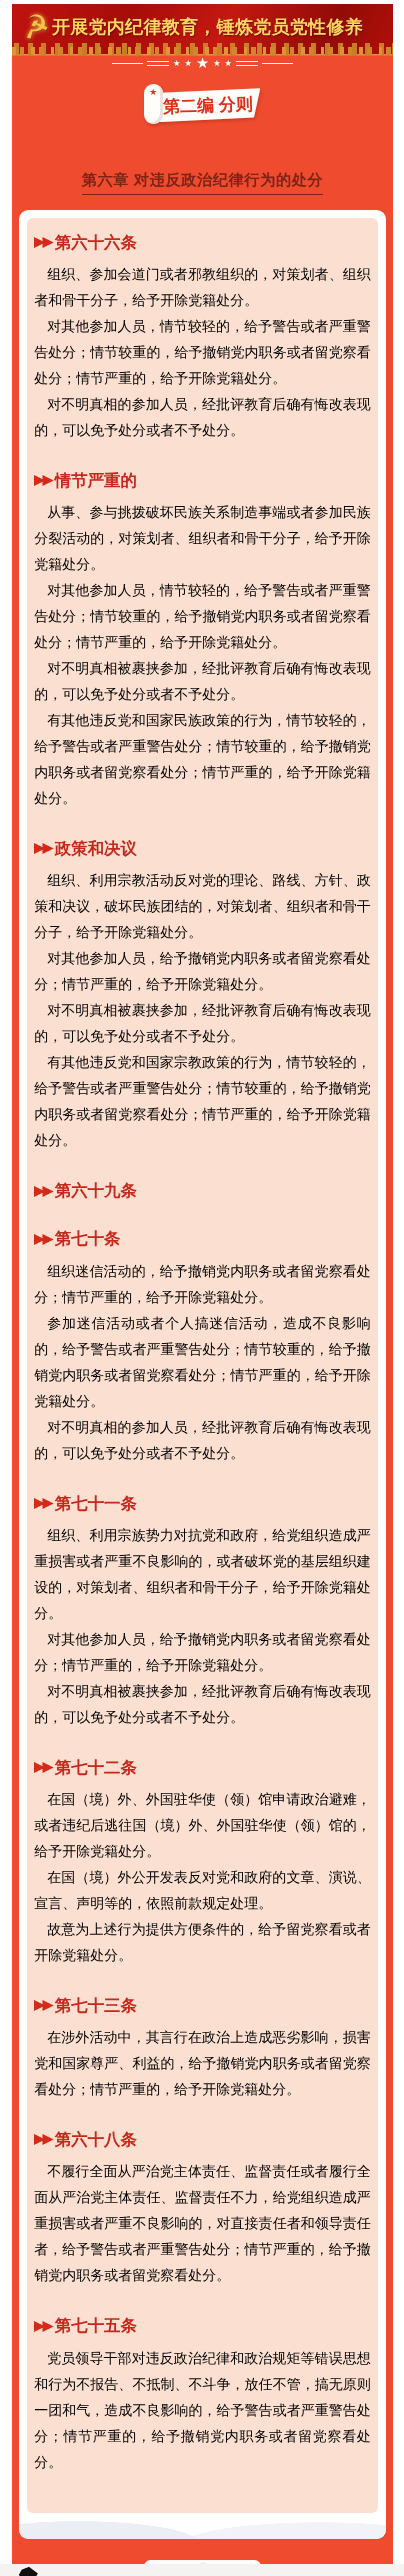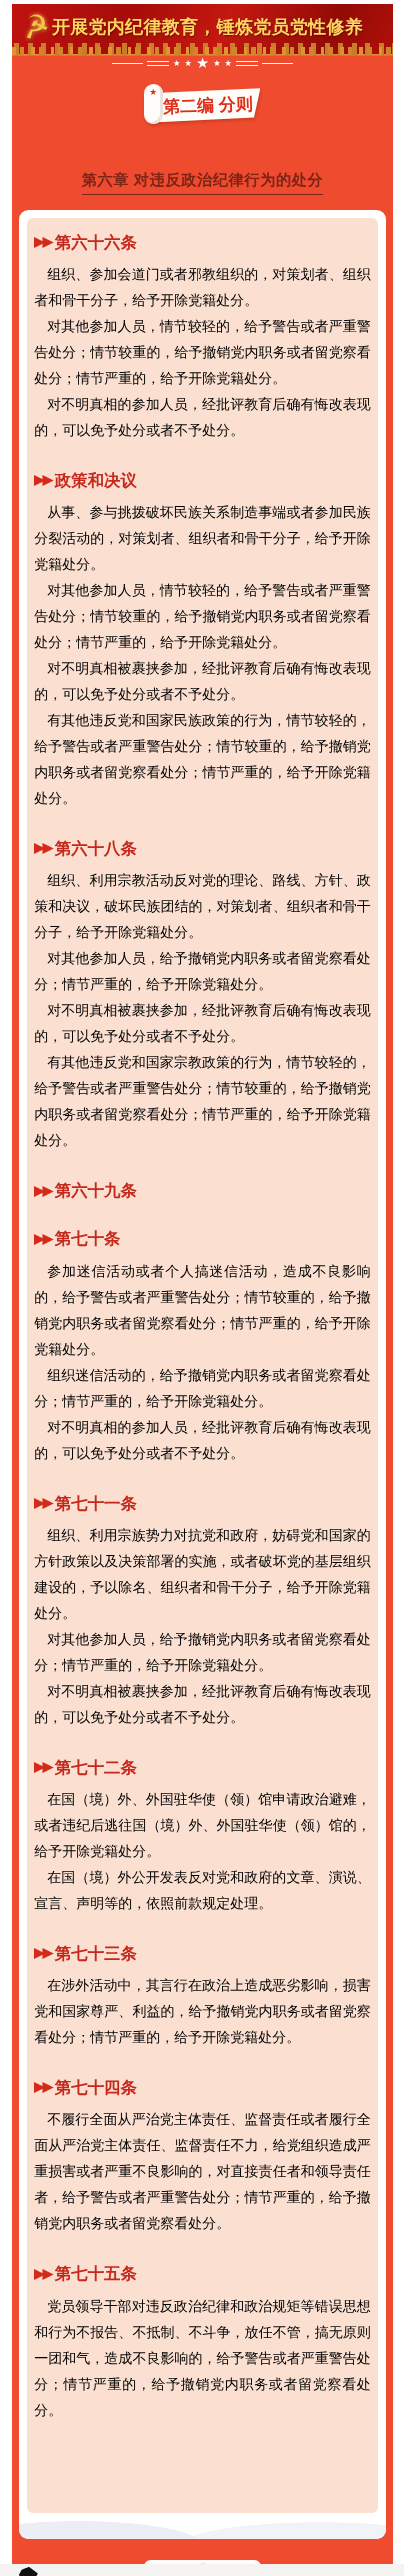--- a/index.html
+++ b/index.html
@@ -156,87 +156,88 @@
           <span data-name="article-title">第六十六条</span>
         </div>
         <p data-name="article-paragraph">组织、参加会道门或者邪教组织的，对策划者、组织者和骨干分子，给予开除党籍处分。</p>
         <p data-name="article-paragraph">对其他参加人员，情节较轻的，给予警告或者严重警告处分；情节较重的，给予撤销党内职务或者留党察看处分；情节严重的，给予开除党籍处分。</p>
         <p data-name="article-paragraph">对不明真相的参加人员，经批评教育后确有悔改表现的，可以免予处分或者不予处分。</p>
       </section>
 
       <section class="art" data-name="article-67">
         <div class="art-head" data-name="article-heading">
           <span class="tri-marker" data-name="triangle-marker-icon">▶▶</span>
-          <span data-name="article-title">政策和决议</span>
+          <span data-name="article-title">情节严重的</span>
         </div>
         <p data-name="article-paragraph">从事、参与挑拨破坏民族关系制造事端或者参加民族分裂活动的，对策划者、组织者和骨干分子，给予开除党籍处分。</p>
         <p data-name="article-paragraph">对其他参加人员，情节较轻的，给予警告或者严重警告处分；情节较重的，给予撤销党内职务或者留党察看处分；情节严重的，给予开除党籍处分。</p>
         <p data-name="article-paragraph">对不明真相被裹挟参加，经批评教育后确有悔改表现的，可以免予处分或者不予处分。</p>
         <p data-name="article-paragraph">有其他违反党和国家民族政策的行为，情节较轻的，给予警告或者严重警告处分；情节较重的，给予撤销党内职务或者留党察看处分；情节严重的，给予开除党籍处分。</p>
       </section>
 
       <section class="art" data-name="article-68">
         <div class="art-head" data-name="article-heading">
           <span class="tri-marker" data-name="triangle-marker-icon">▶▶</span>
-          <span data-name="article-title">第六十八条</span>
+          <span data-name="article-title">政策和决议</span>
         </div>
         <p data-name="article-paragraph">组织、利用宗教活动反对党的理论、路线、方针、政策和决议，破坏民族团结的，对策划者、组织者和骨干分子，给予开除党籍处分。</p>
         <p data-name="article-paragraph">对其他参加人员，给予撤销党内职务或者留党察看处分；情节严重的，给予开除党籍处分。</p>
         <p data-name="article-paragraph">对不明真相被裹挟参加，经批评教育后确有悔改表现的，可以免予处分或者不予处分。</p>
         <p data-name="article-paragraph">有其他违反党和国家宗教政策的行为，情节较轻的，给予警告或者严重警告处分；情节较重的，给予撤销党内职务或者留党察看处分；情节严重的，给予开除党籍处分。</p>
       </section>
 
       <section class="art" data-name="article-69">
         <div class="art-head" data-name="article-heading">
           <span class="tri-marker" data-name="triangle-marker-icon">▶▶</span>
           <span data-name="article-title">第六十九条</span>
         </div>
       </section>
 
       <section class="art" data-name="article-70">
         <div class="art-head" data-name="article-heading">
           <span class="tri-marker" data-name="triangle-marker-icon">▶▶</span>
           <span data-name="article-title">第七十条</span>
         </div>
+        <p data-name="article-paragraph">组织迷信活动的，给予撤销党内职务或者留党察看处分；情节严重的，给予开除党籍处分。</p>
         <p data-name="article-paragraph">参加迷信活动或者个人搞迷信活动，造成不良影响的，给予警告或者严重警告处分；情节较重的，给予撤销党内职务或者留党察看处分；情节严重的，给予开除党籍处分。</p>
-        <p data-name="article-paragraph">组织迷信活动的，给予撤销党内职务或者留党察看处分；情节严重的，给予开除党籍处分。</p>
         <p data-name="article-paragraph">对不明真相的参加人员，经批评教育后确有悔改表现的，可以免予处分或者不予处分。</p>
       </section>
 
       <section class="art" data-name="article-71">
         <div class="art-head" data-name="article-heading">
           <span class="tri-marker" data-name="triangle-marker-icon">▶▶</span>
           <span data-name="article-title">第七十一条</span>
         </div>
-        <p data-name="article-paragraph">组织、利用宗族势力对抗党和政府，妨碍党和国家的方针政策以及决策部署的实施，或者破坏党的基层组织建设的，予以除名、组织者和骨干分子，给予开除党籍处分。</p>
+        <p data-name="article-paragraph">组织、利用宗族势力对抗党和政府，给党组织造成严重损害或者严重不良影响的，或者破坏党的基层组织建设的，对策划者、组织者和骨干分子，给予开除党籍处分。</p>
         <p data-name="article-paragraph">对其他参加人员，给予撤销党内职务或者留党察看处分；情节严重的，给予开除党籍处分。</p>
         <p data-name="article-paragraph">对不明真相被裹挟参加，经批评教育后确有悔改表现的，可以免予处分或者不予处分。</p>
       </section>
 
       <section class="art" data-name="article-72">
         <div class="art-head" data-name="article-heading">
           <span class="tri-marker" data-name="triangle-marker-icon">▶▶</span>
           <span data-name="article-title">第七十二条</span>
         </div>
         <p data-name="article-paragraph">在国（境）外、外国驻华使（领）馆申请政治避难，或者违纪后逃往国（境）外、外国驻华使（领）馆的，给予开除党籍处分。</p>
         <p data-name="article-paragraph">在国（境）外公开发表反对党和政府的文章、演说、宣言、声明等的，依照前款规定处理。</p>
+        <p data-name="article-paragraph">故意为上述行为提供方便条件的，给予留党察看或者开除党籍处分。</p>
       </section>
 
       <section class="art" data-name="article-73">
         <div class="art-head" data-name="article-heading">
           <span class="tri-marker" data-name="triangle-marker-icon">▶▶</span>
           <span data-name="article-title">第七十三条</span>
         </div>
         <p data-name="article-paragraph">在涉外活动中，其言行在政治上造成恶劣影响，损害党和国家尊严、利益的，给予撤销党内职务或者留党察看处分；情节严重的，给予开除党籍处分。</p>
       </section>
 
       <section class="art" data-name="article-74">
         <div class="art-head" data-name="article-heading">
           <span class="tri-marker" data-name="triangle-marker-icon">▶▶</span>
-          <span data-name="article-title">第七十四条</span>
+          <span data-name="article-title">第六十八条</span>
         </div>
         <p data-name="article-paragraph">不履行全面从严治党主体责任、监督责任或者履行全面从严治党主体责任、监督责任不力，给党组织造成严重损害或者严重不良影响的，对直接责任者和领导责任者，给予警告或者严重警告处分；情节严重的，给予撤销党内职务或者留党察看处分。</p>
       </section>
 
       <section class="art" data-name="article-75">
         <div class="art-head" data-name="article-heading">
           <span class="tri-marker" data-name="triangle-marker-icon">▶▶</span>
           <span data-name="article-title">第七十五条</span>
         </div>
         <p data-name="article-paragraph">党员领导干部对违反政治纪律和政治规矩等错误思想和行为不报告、不抵制、不斗争，放任不管，搞无原则一团和气，造成不良影响的，给予警告或者严重警告处分；情节严重的，给予撤销党内职务或者留党察看处分。</p>

